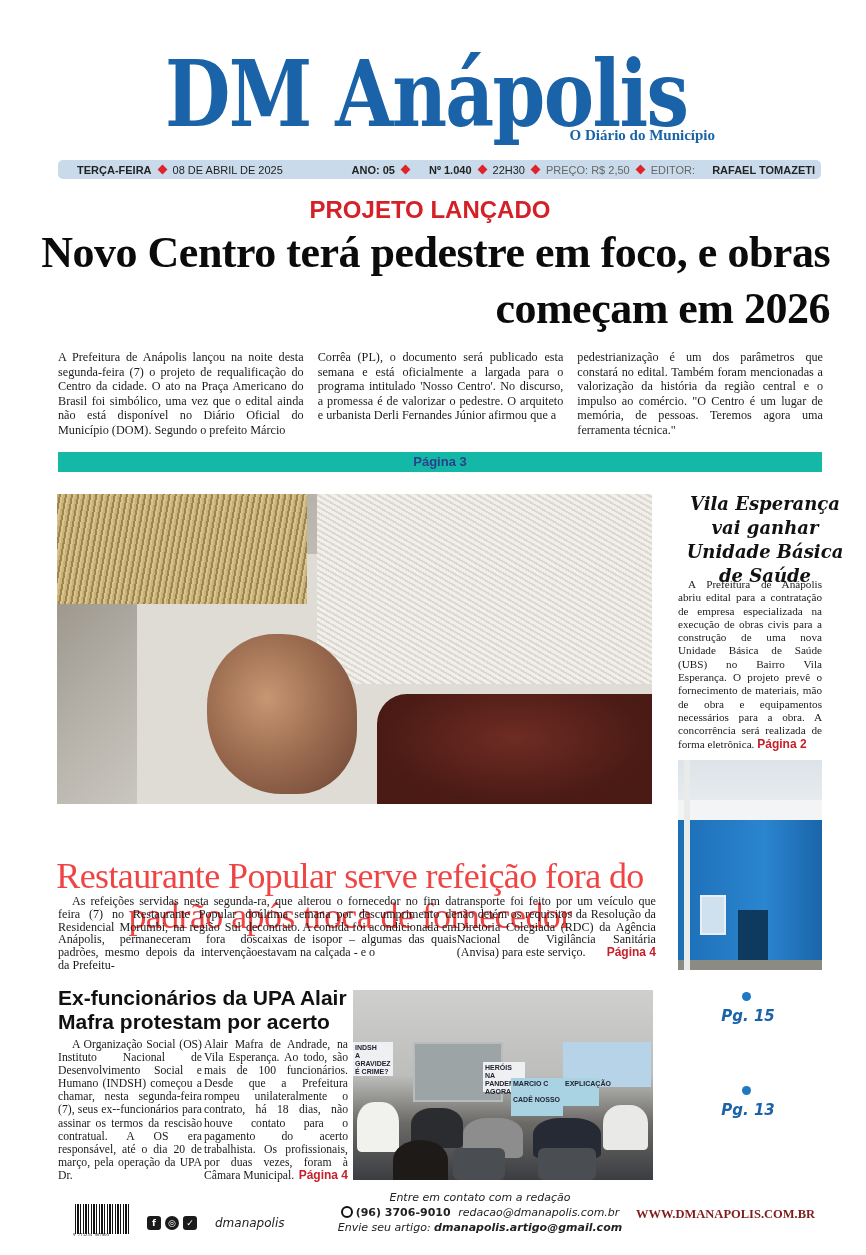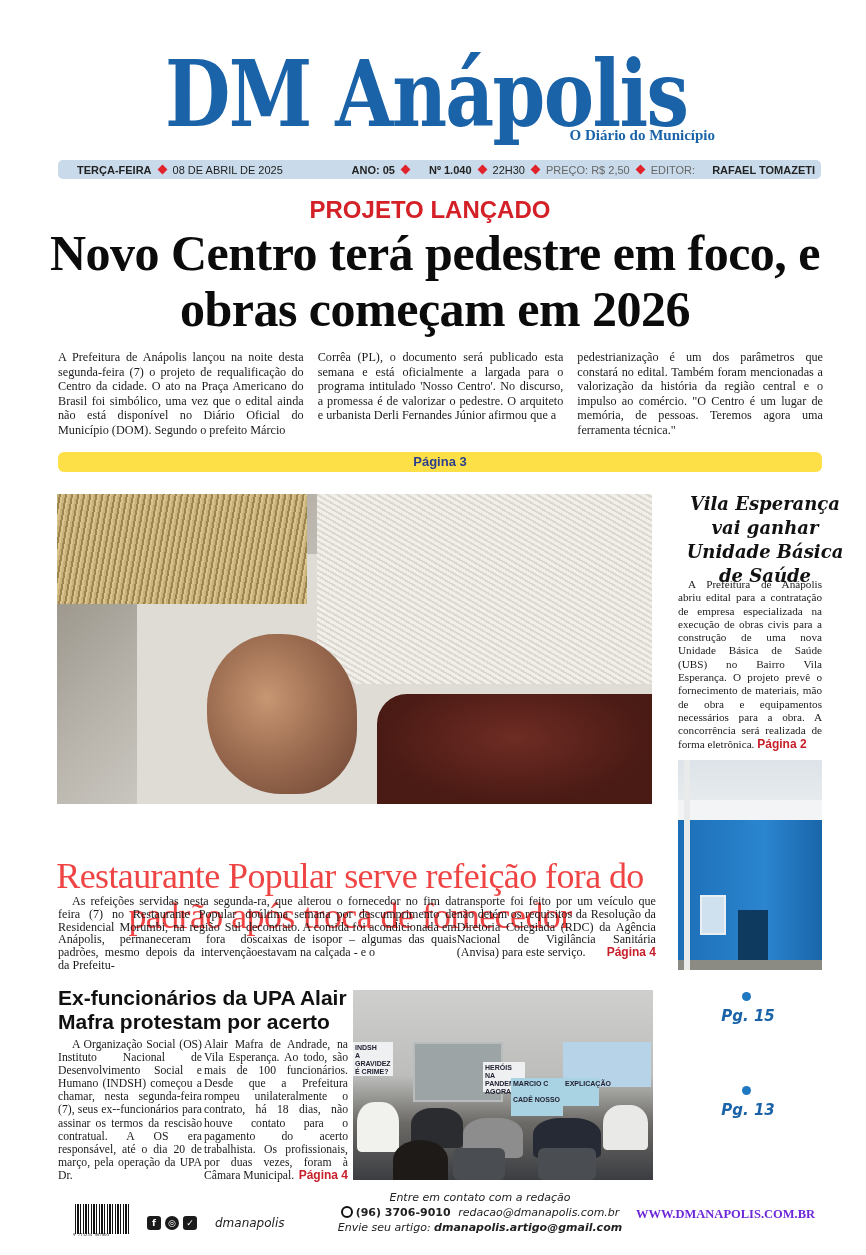--- a/index.html
+++ b/index.html
@@ -31,33 +31,33 @@
   .infobar b { font-weight: bold; margin-left: 13px; }
   .infobar .muted { color: #666; }
   .diamond { display: inline-block; width: 7px; height: 7px; background: #e0232b; transform: rotate(45deg); margin: 0 3px; }
 
   
   .kicker {
     left: 0; top: 196px; width: 860px; text-align: center;
     font-family: "Liberation Sans", sans-serif; font-weight: bold; font-size: 24px; color: #d42027;
   }
   .headline {
-    left: 40px; top: 225px; width: 790px; text-align: center;
-    font-family: "Liberation Serif", serif; font-weight: bold; font-size: 50px; line-height: 56px;
+    left: 40px; top: 225px; width: 790px; text-align: right;
+    font-family: "Liberation Serif", serif; font-weight: bold; font-size: 44px; line-height: 56px;
     color: #0b0b0b; letter-spacing: -0.5px;
   }
 
   .cols3 { left: 58px; top: 350px; width: 765px; display: flex; gap: 14px; }
   .cols3 p {
     flex: 1; font-family: "Liberation Serif", serif; font-size: 12.2px; line-height: 14.6px;
     text-align: justify; color: #1a1a1a;
   }
 
   .pagebar {
-    left: 58px; top: 452px; width: 764px; height: 20px; background: #fde047; border-radius: 6px;
+    left: 58px; top: 452px; width: 764px; height: 20px; background: #14b8a6; border-radius: 0;
     text-align: center; font-family: "Liberation Sans", sans-serif; font-weight: bold; font-size: 13px;
     line-height: 20px; color: #2d3f8c;
   }
 
   
   .food-photo {
     left: 57px; top: 494px; width: 595px; height: 310px; overflow: hidden;
     background: linear-gradient(135deg, #8c8579 0%, #b9b5ad 30%, #d8d6d0 55%, #c8c4bd 100%);
   }
   .food-photo .tray { position: absolute; left: 80px; top: 60px; width: 515px; height: 250px; background: #dfdcd6; border-radius: 40px 0 0 0; }
@@ -143,21 +143,21 @@
   .social { left: 147px; top: 1216px; display: flex; gap: 4px; align-items: center; }
   .social span { display: inline-flex; width: 14px; height: 14px; background: #1b1b1b; color: #fff; border-radius: 3px;
     align-items: center; justify-content: center; font-family: "DejaVu Sans", sans-serif; font-size: 9px; font-weight: bold; }
   .social span.ig { border-radius: 50%; }
   .handle { left: 215px; top: 1216px; font-family: "DejaVu Sans", sans-serif; font-style: italic; font-size: 12px; color: #222; }
   .contact { left: 330px; top: 1190px; width: 300px; text-align: center; font-family: "DejaVu Sans", sans-serif; font-size: 11px; line-height: 15px; color: #222; }
   .contact .i { font-style: italic; }
   .contact .phone { font-weight: bold; font-style: normal; }
   .contact .email { font-style: italic; margin-left: 4px; }
   .contact .wa { display: inline-block; width: 12px; height: 12px; border: 2px solid #111; border-radius: 50%; vertical-align: -2px; margin-right: 3px; }
-  .website { left: 636px; top: 1207px; font-family: "Liberation Serif", serif; font-weight: bold; font-size: 12.5px; color: #6d28d9; }
+  .website { left: 636px; top: 1207px; font-family: "Liberation Serif", serif; font-weight: bold; font-size: 12.5px; color: #7f1d1d; }
 </style>
 </head>
 <body>
 
 <div class="abs masthead-title">DM Anápolis</div>
 <div class="abs masthead-sub">O Diário do Município</div>
 
 <div class="abs infobar">
   <div class="group">
     <b>TERÇA-FEIRA</b>

